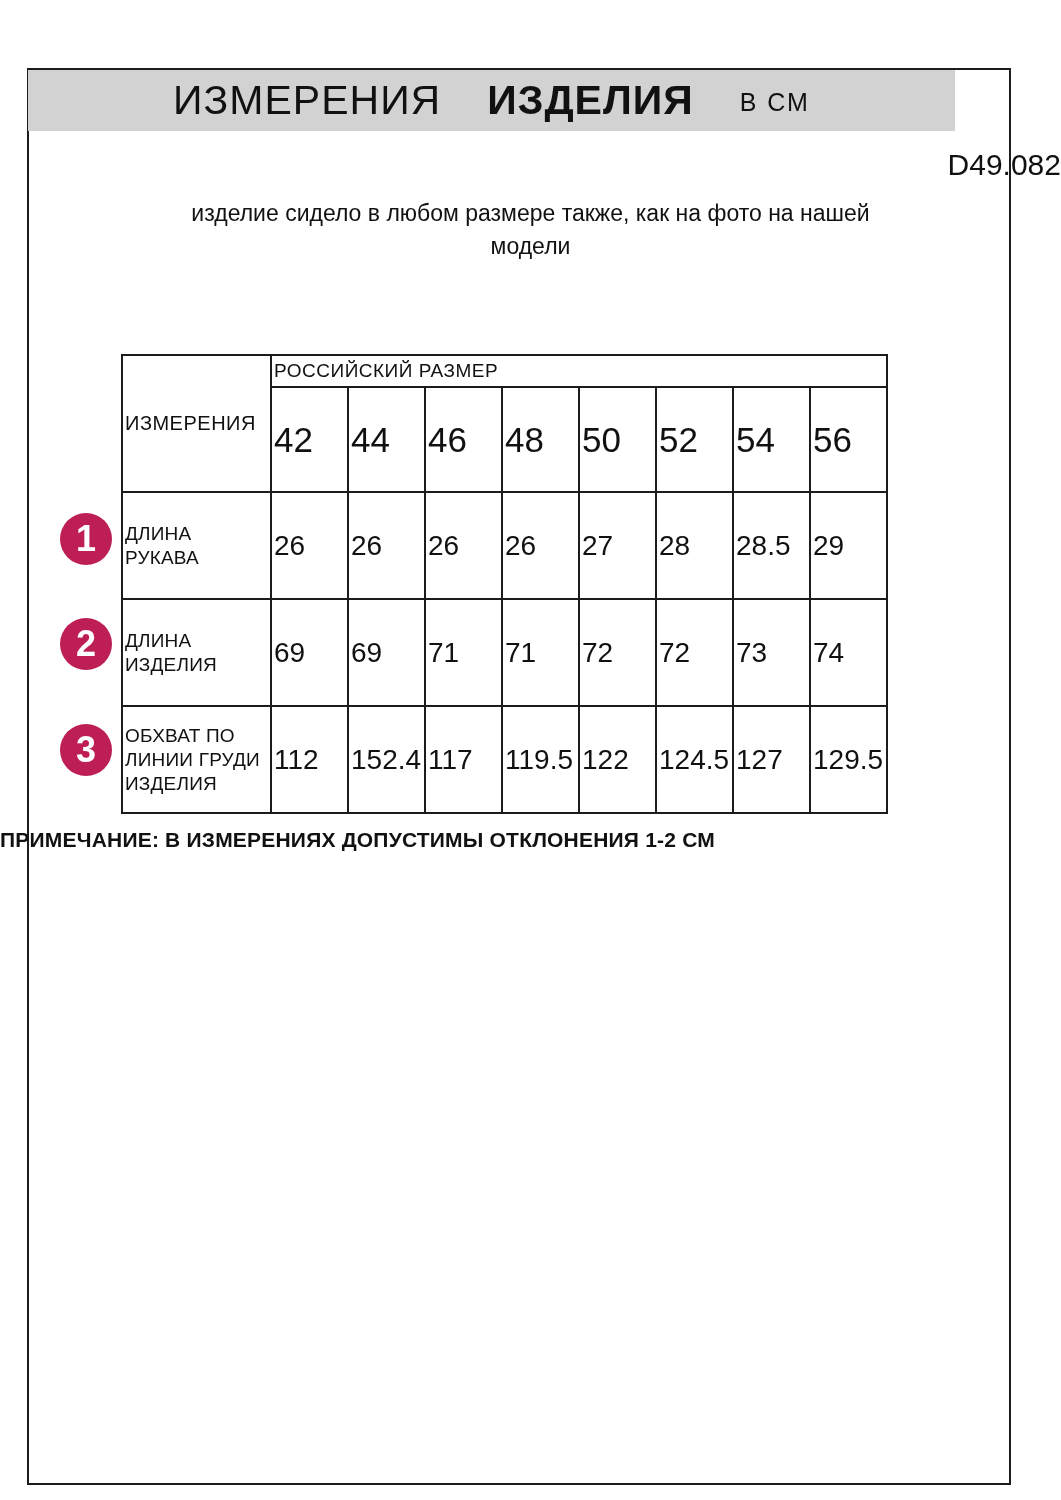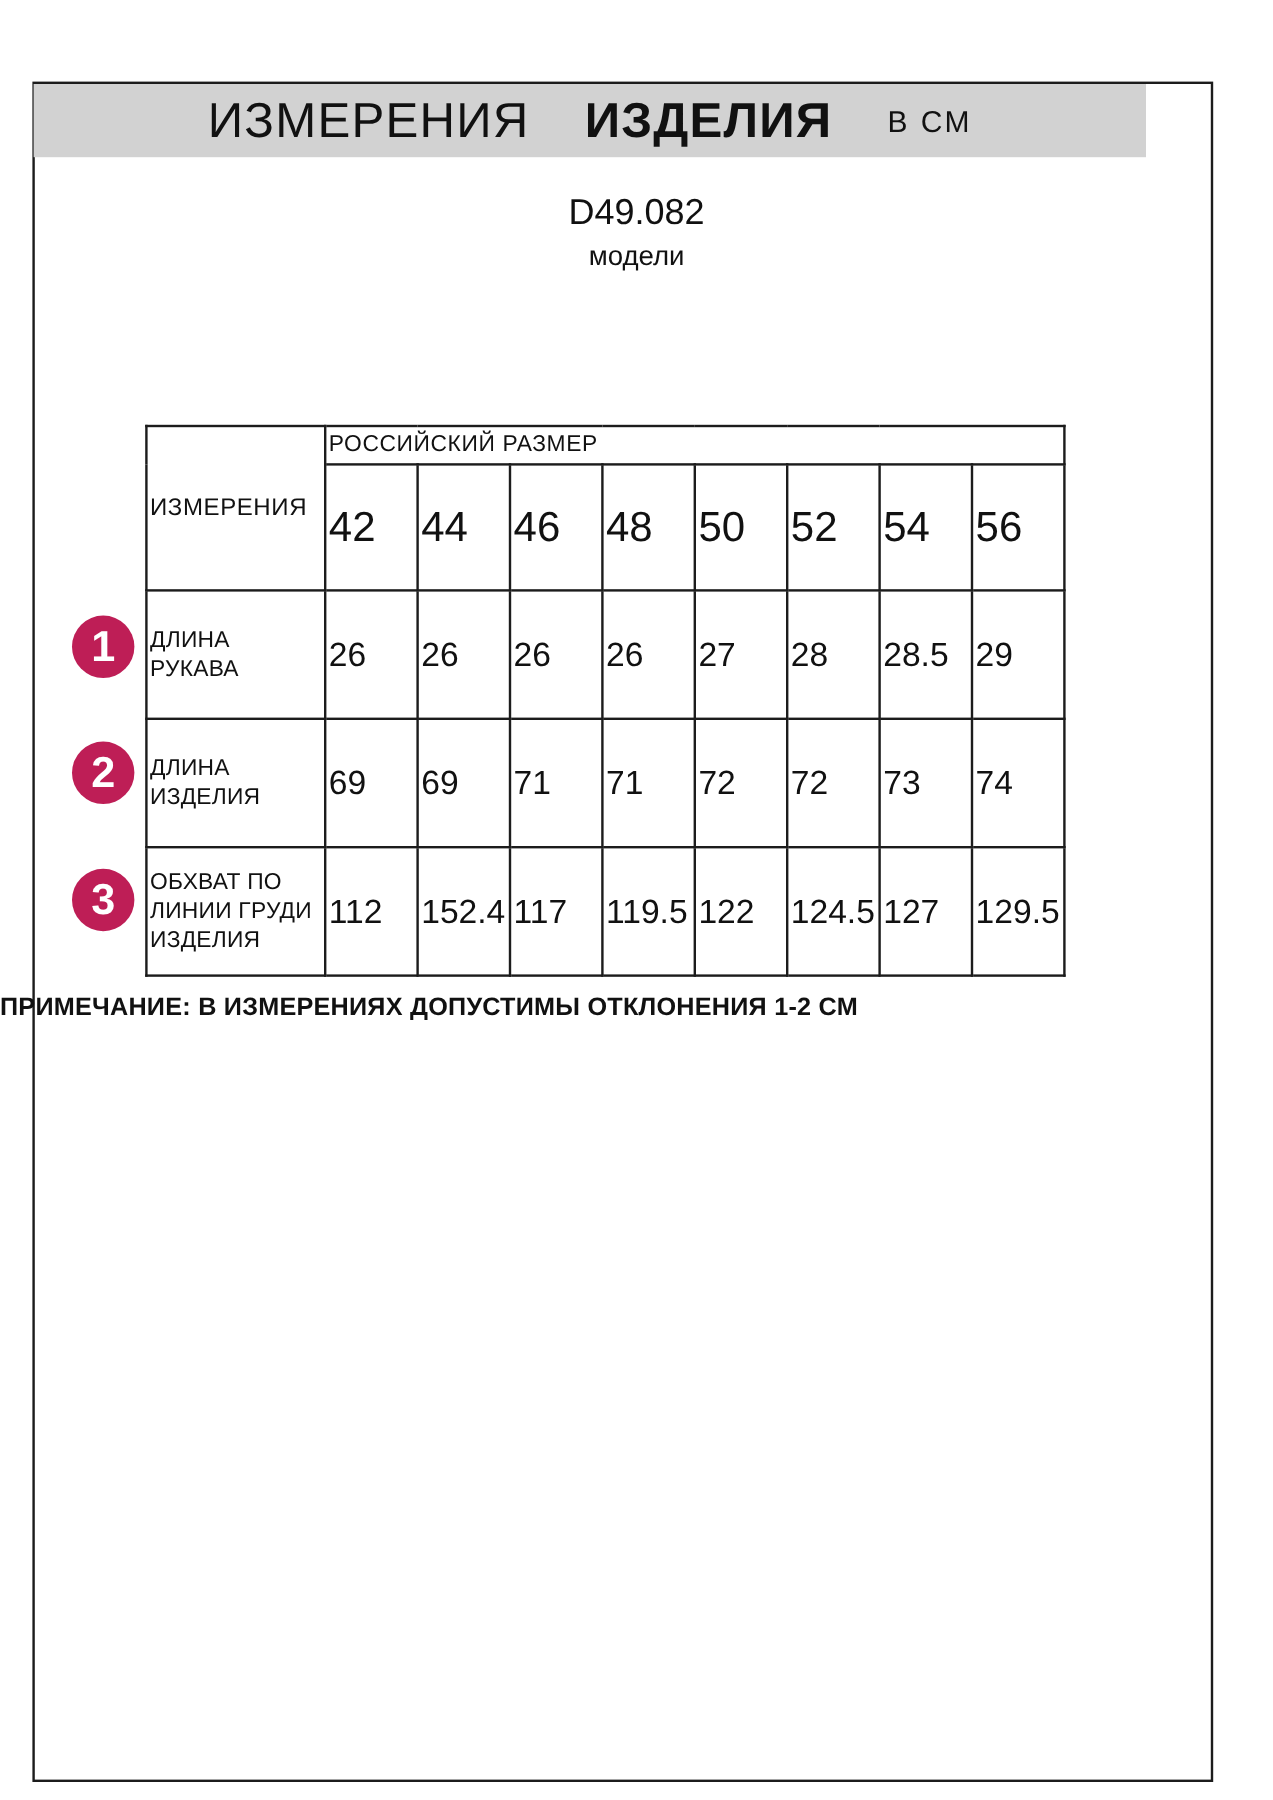--- a/index.html
+++ b/index.html
@@ -53,23 +53,23 @@
   .title-suffix {
     font-size: 25px;
     font-weight: 400;
     letter-spacing: 2px;
     padding-top: 4px;
   }
   
   .model-code {
     position: absolute;
     left: 0;
-    top: 126px;
+    top: 113px;
     width: 100%;
-    text-align: center;
+    text-align: right;
     font-size: 30px;
     font-weight: 400;
   }
   .description {
     position: absolute;
     left: 0;
     top: 162px;
     width: 100%;
     text-align: center;
     font-size: 23px;
@@ -158,20 +158,21 @@
 
   <div class="title-bar">
     <span class="title-regular">ИЗМЕРЕНИЯ</span>
     <span class="title-bold">ИЗДЕЛИЯ</span>
     <span class="title-suffix">В СМ</span>
   </div>
 
   <div class="model-code">D49.082</div>
 
   <div class="description">
+    <div>изделие сидело в любом размере также, как на фото на нашей</div>
     <div>модели</div>
   </div>
 
   <table class="size-table">
     <tbody>
         <tr>
       <th class="corner-cell col-label" rowspan="2">ИЗМЕРЕНИЯ</th>
       <th class="group-header-cell" colspan="8">РОССИЙСКИЙ РАЗМЕР</th>
     </tr>
     <tr>

